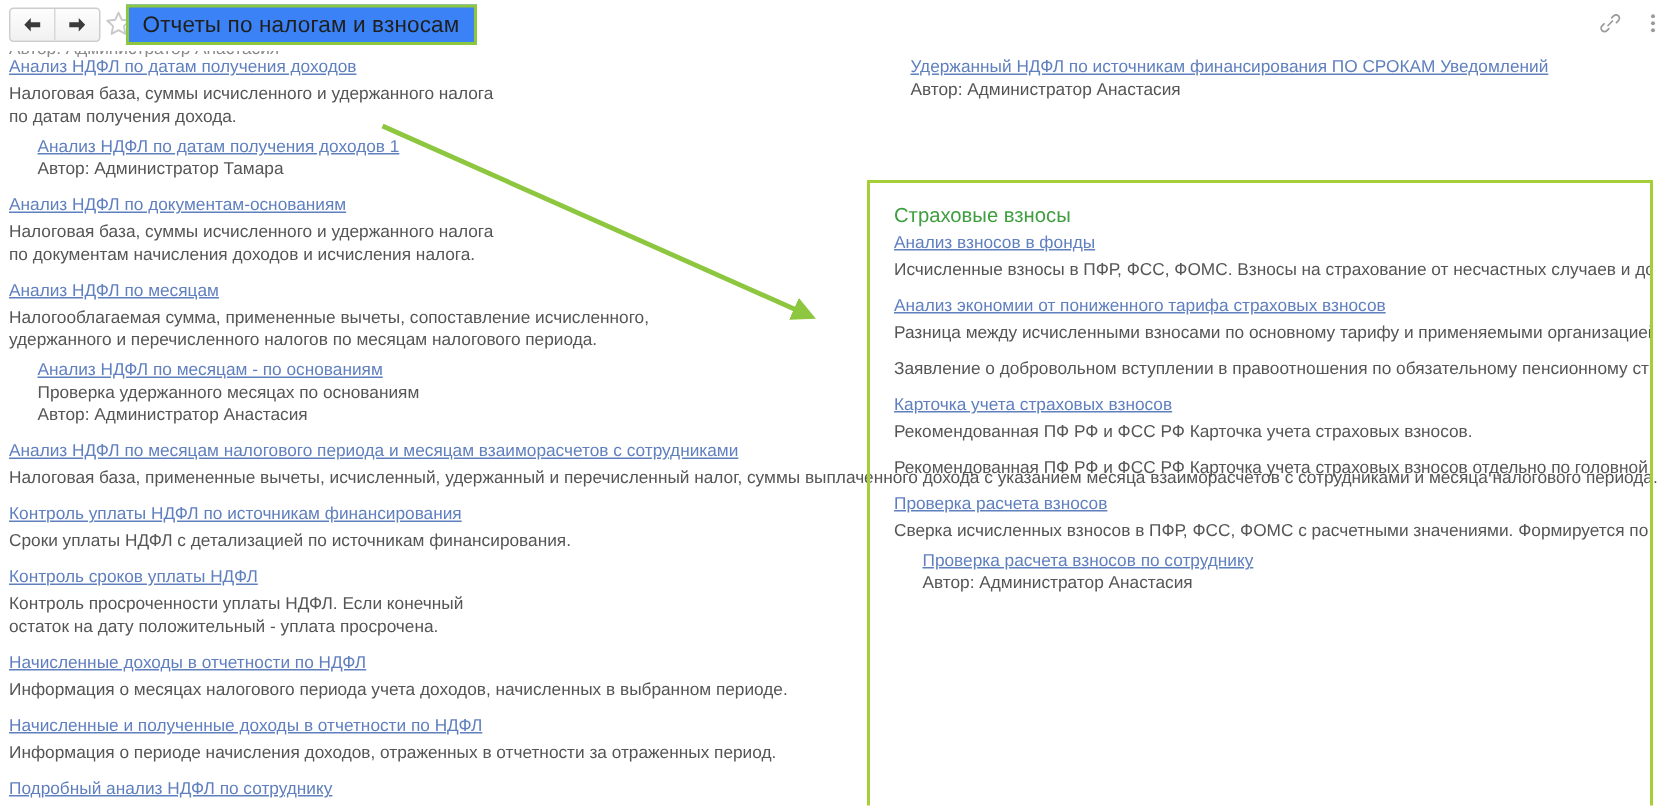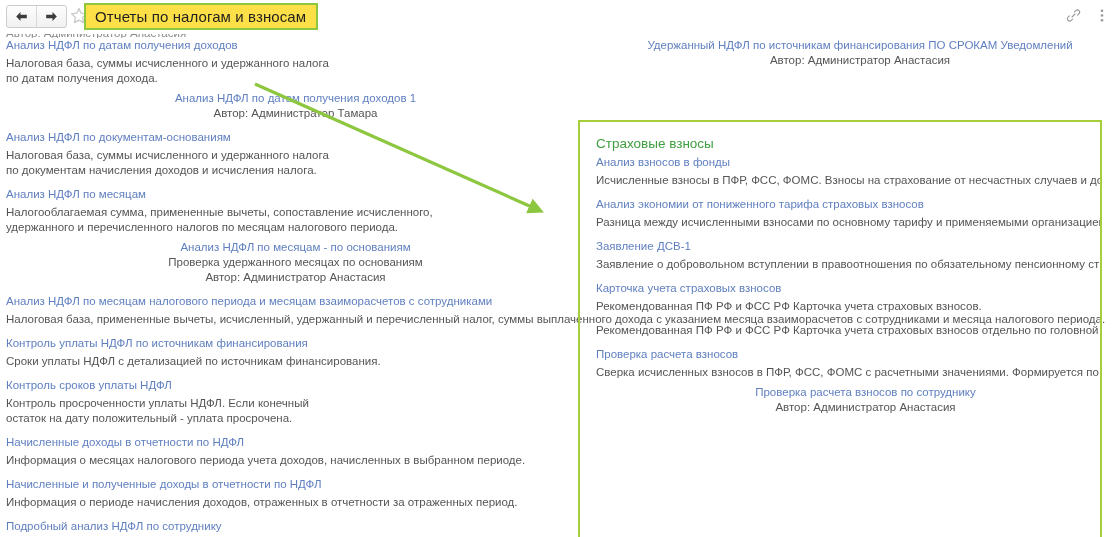--- a/index.html
+++ b/index.html
@@ -55,21 +55,21 @@
     left: 69px; top: 6px;
     width: 20px; height: 20px;
   }
 
   .title-box {
     position: absolute;
     left: 84px; top: 3px;
     height: 27px;
     box-sizing: border-box;
     border: 2px solid #8dc63f;
-    background: #fde047;
+    background: #3b82f6;
     padding: 0 10px 0 9px;
     display: flex;
     align-items: center;
   }
   .title-box .title-text {
     font-size: 15px;
     color: #1f1f1f;
     white-space: nowrap;
     letter-spacing: .1px;
   }
@@ -83,39 +83,40 @@
   }
   .top-right-icons .ic {
     width: 16px; height: 18px;
     display: flex; align-items: center; justify-content: center;
     color: #9a9a9a;
   }
 
   
   .lnk {
     color: #5f7fbf;
+    text-decoration: underline;
     font-size: 11.5px;
     display: block;
     line-height: 15px;
     cursor: pointer;
     white-space: nowrap;
   }
   .desc {
     color: #555555;
     font-size: 11.5px;
     line-height: 15px;
     margin: 3px 0 0 0;
     white-space: pre-line;
   }
   .author {
     color: #555555;
     font-size: 11.5px;
     line-height: 15px;
   }
-  .indent { margin-left: 19px; text-align: center; }
+  .indent { margin-left: 19px; }
   .entry { margin-bottom: 9px; }
   .sub  { margin-top: 5px; }
 
   .sec-head {
     color: #3f9e3f;
     font-size: 13.5px;
     line-height: 17px;
     margin-bottom: 3px;
   }
 
@@ -315,21 +316,20 @@
     </div>
 
     <div class="entry">
       <a class="lnk">Анализ экономии от пониженного тарифа страховых взносов</a>
       <div class="desc nowrapclip">Разница между исчисленными взносами по основному тарифу и применяемыми организацией льготными
 тарифами, в том числе для контроля соблюдения условий абз. 2 п. 10 ст. 427 НК РФ по СЭЗ на территории
 Крыма и Севастополя.</div>
     </div>
 
     <div class="entry">
-      <a class="lnk">Заявление ДСВ-1</a>
       <div class="desc nowrapclip">Заявление о добровольном вступлении в правоотношения по обязательному пенсионному
 страхованию в целях уплаты дополнительных страховых взносов на накопительную пенсию.</div>
     </div>
 
     <div class="entry">
       <a class="lnk">Карточка учета страховых взносов</a>
       <div class="desc">Рекомендованная ПФ РФ и ФСС РФ Карточка учета страховых взносов.</div>
     </div>
 
     <div class="entry">

